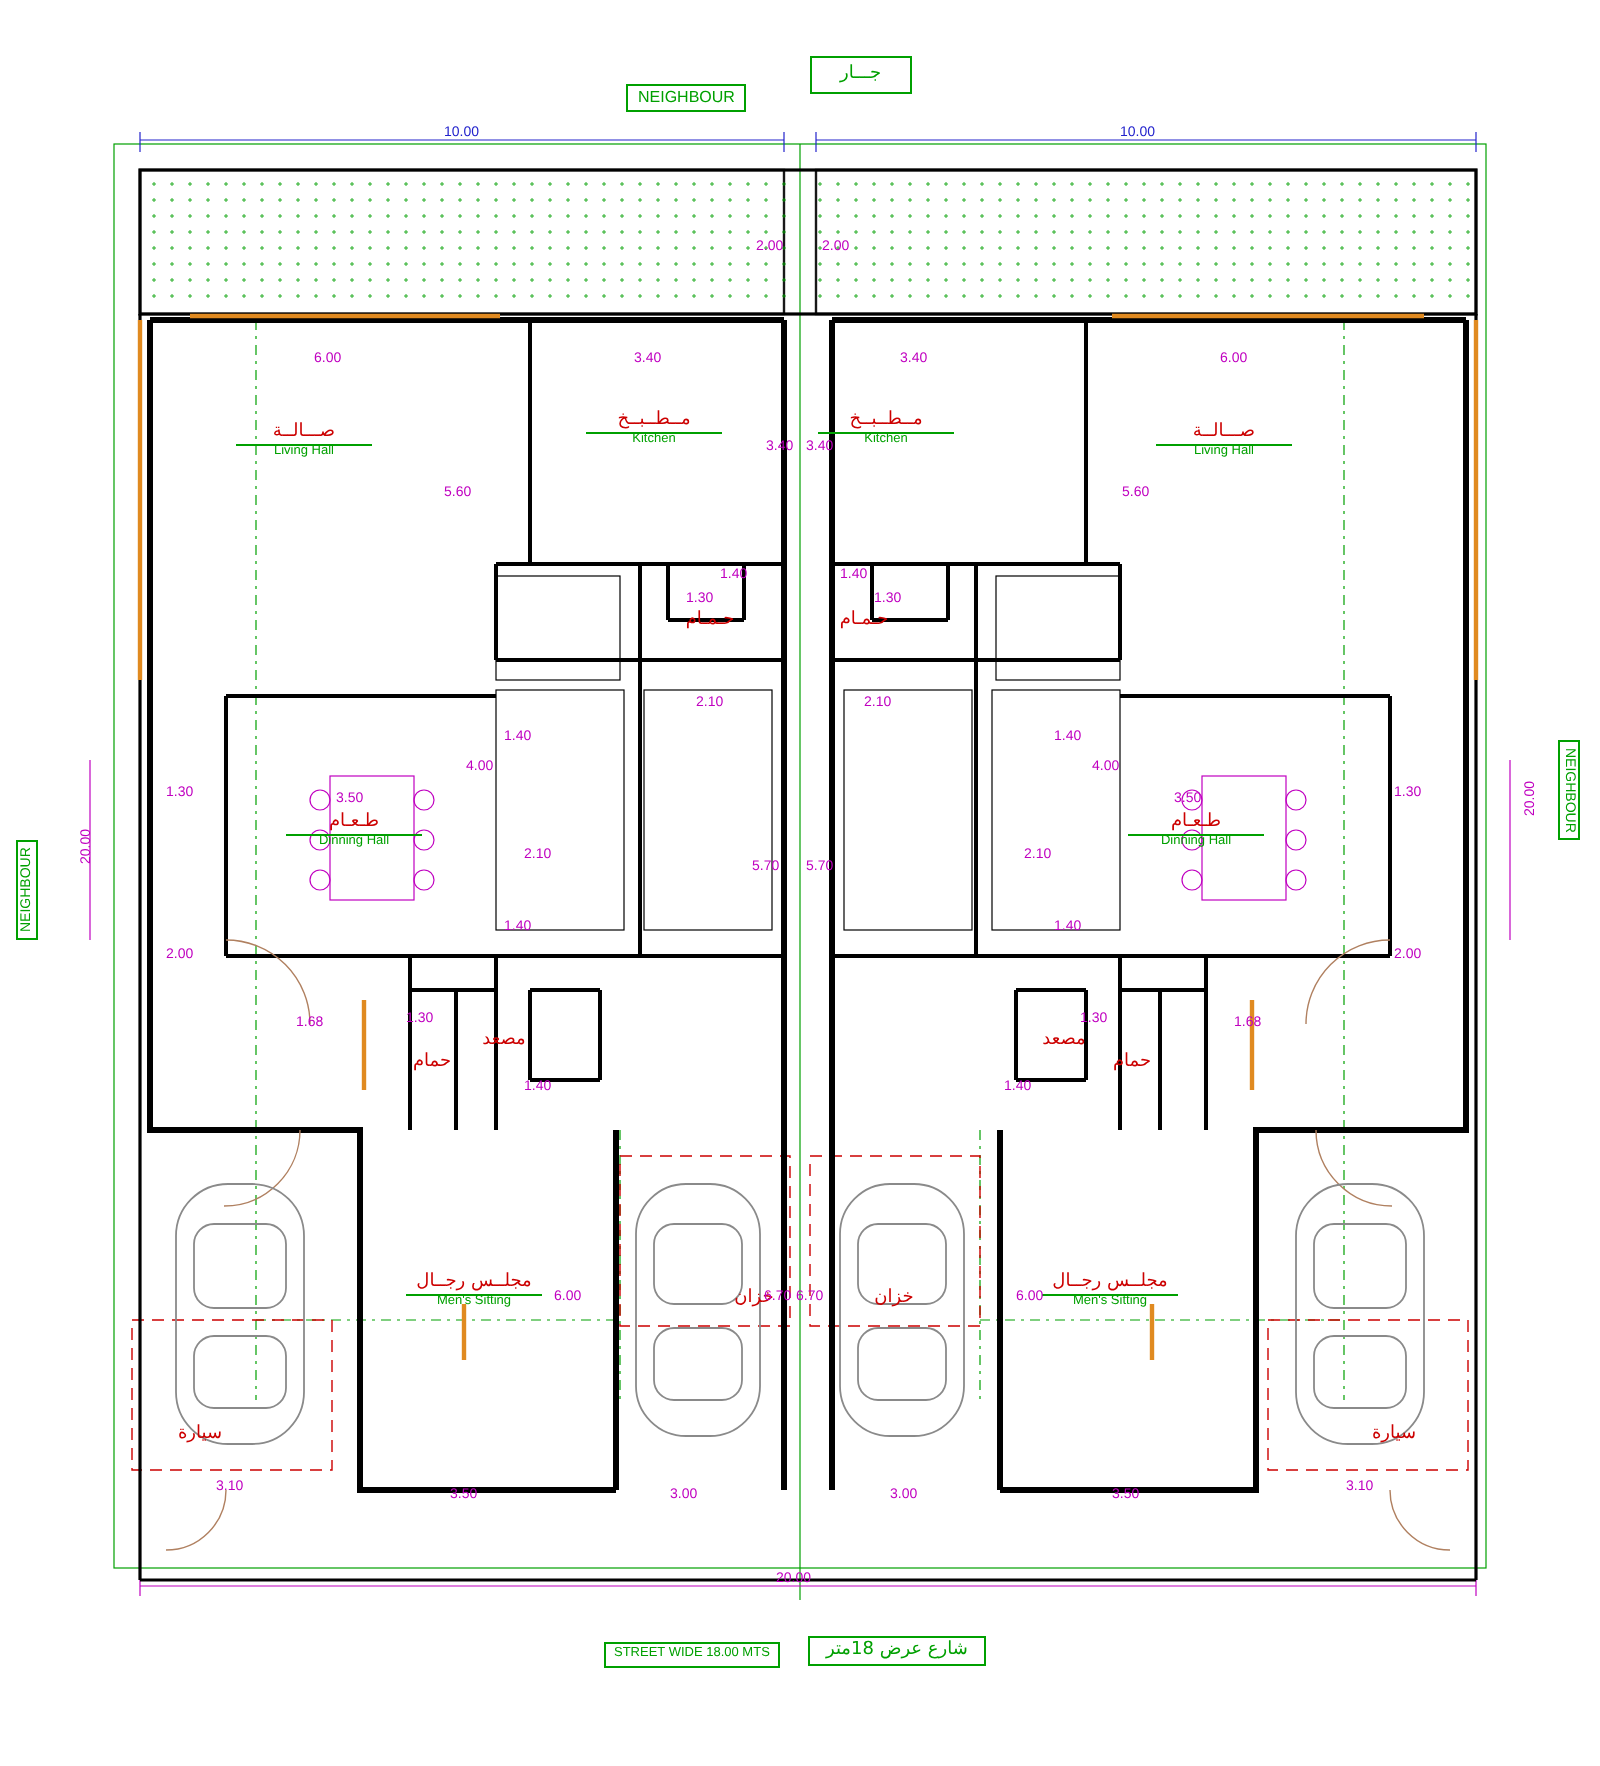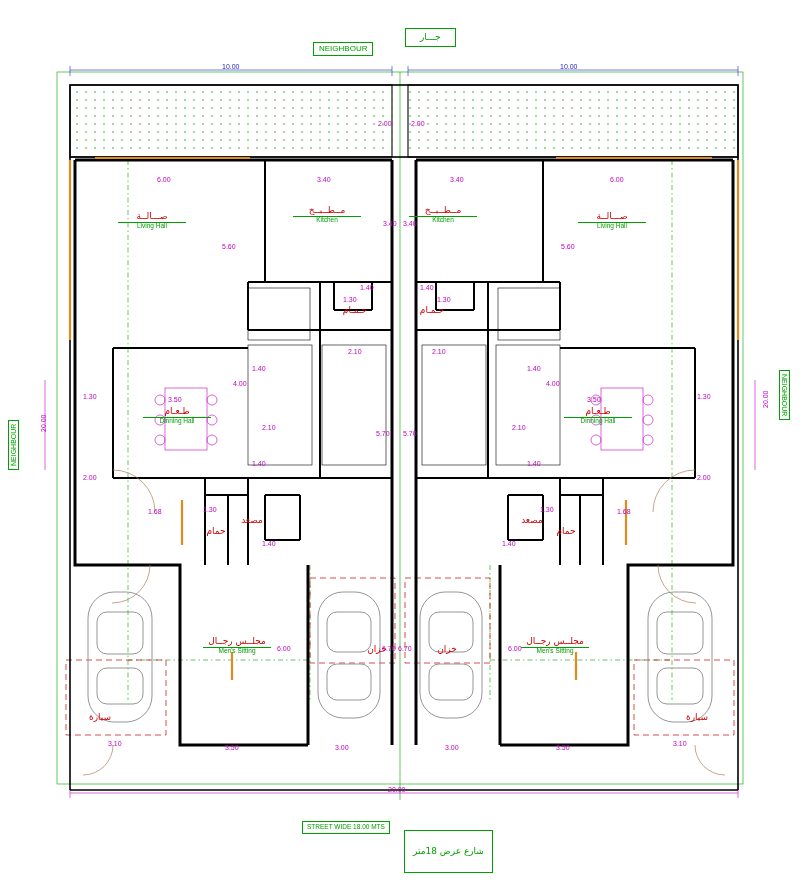--- a/index.html
+++ b/index.html
@@ -919,17 +919,17 @@
     <div class="lbl dim" style="left: 335px; top: 744px;">3.00</div>
     <div class="lbl dim" style="left: 445px; top: 744px;">3.00</div>
     <div class="lbl dim" style="left: 556px; top: 744px;">3.50</div>
     <div class="lbl dimb" style="left: 222px; top: 63px;">10.00</div>
     <div class="lbl dimb" style="left: 560px; top: 63px;">10.00</div>
     <div class="lbl dim" style="left: 388px; top: 786px;">20.00</div>
     <div class="lbl dim" style="left: 40px; top: 432px;;transform:rotate(-90deg);transform-origin:0 0;">20.00</div>
     <div class="lbl dim" style="left: 762px; top: 408px;;transform:rotate(-90deg);transform-origin:0 0;">20.00</div>
     <div class="lbl boxed grn ttl ar" style="left: 405px; top: 28px; padding: 4px 14px;">جـــار</div>
     <div class="lbl boxed grn" style="left: 313px; top: 42px; font-size: 8px; padding: 2px 5px;">NEIGHBOUR</div>
-    <div class="lbl boxed grn ttl ar" style="left: 404px; top: 818px; padding: 16px 8px; margin-top: 12px;">شارع عرض 18متر</div>
+    <div class="lbl boxed grn ttl ar" style="left: 404px; top: 818px; padding: 2px 8px;">شارع عرض 18متر</div>
     <div class="lbl boxed grn" style="left: 302px; top: 821px; font-size: 6.5px; padding: 2px 4px;">STREET  WIDE  18.00  MTS</div>
     <div class="lbl boxed grn" style="left: 8px; top: 470px; font-size: 7px; transform: rotate(-90deg); transform-origin: 0px 0px;">NEIGHBOUR</div>
     <div class="lbl boxed grn" style="left: 790px; top: 370px; font-size: 7px; transform: rotate(90deg); transform-origin: 0px 0px;">NEIGHBOUR</div>
   </div>
 
 </body></html>

